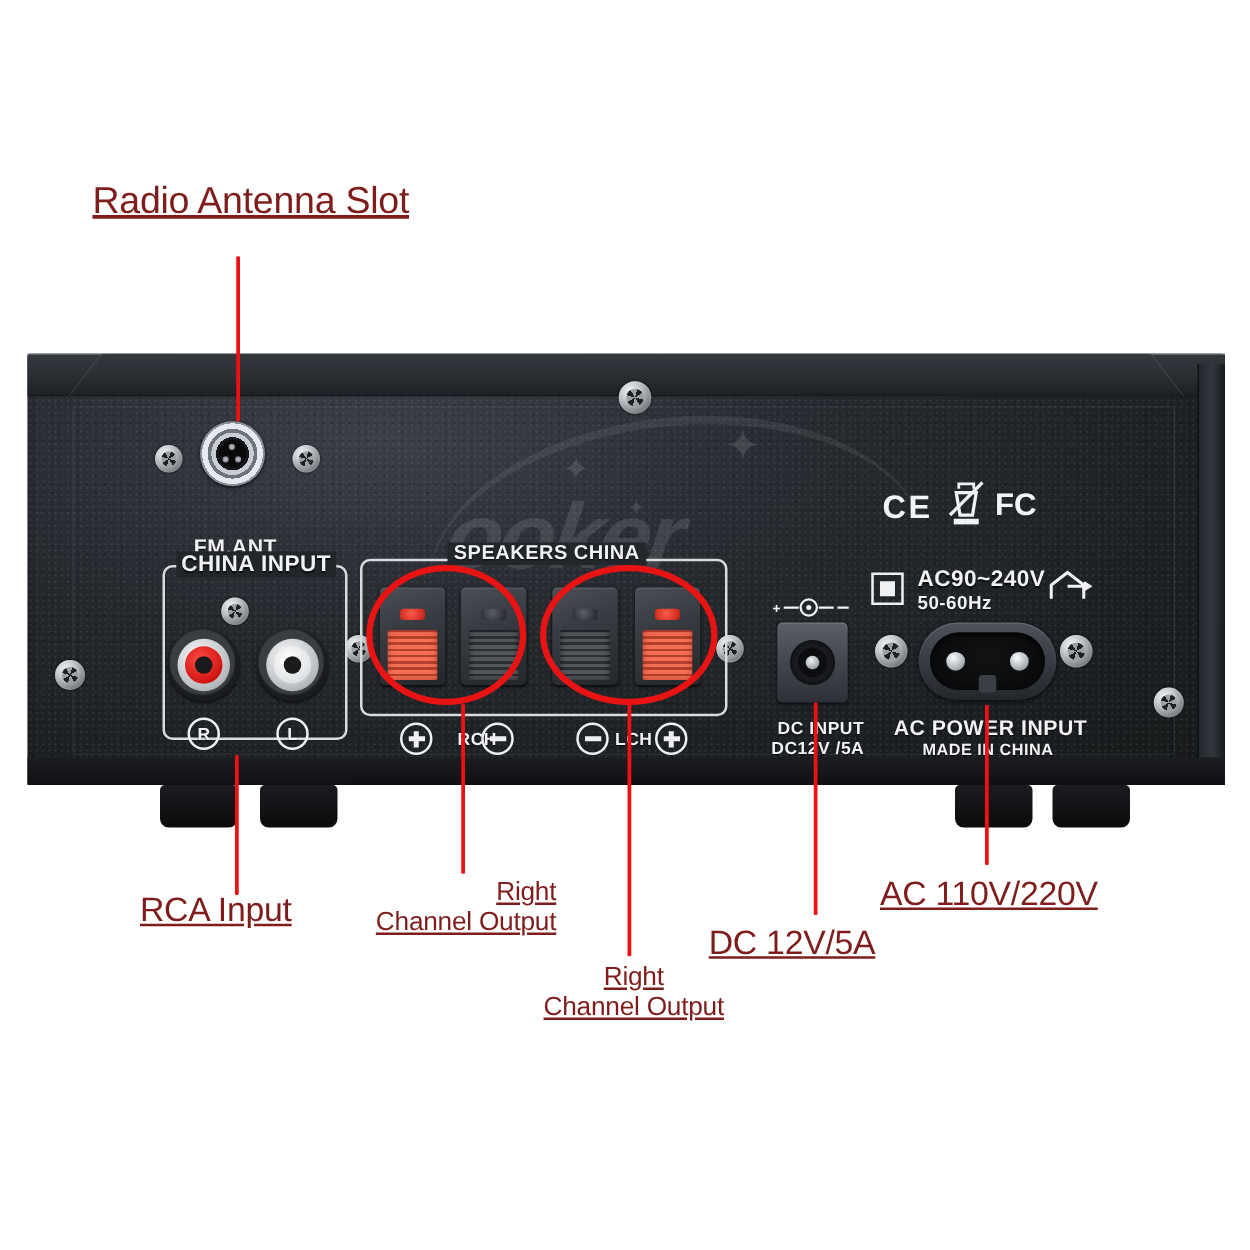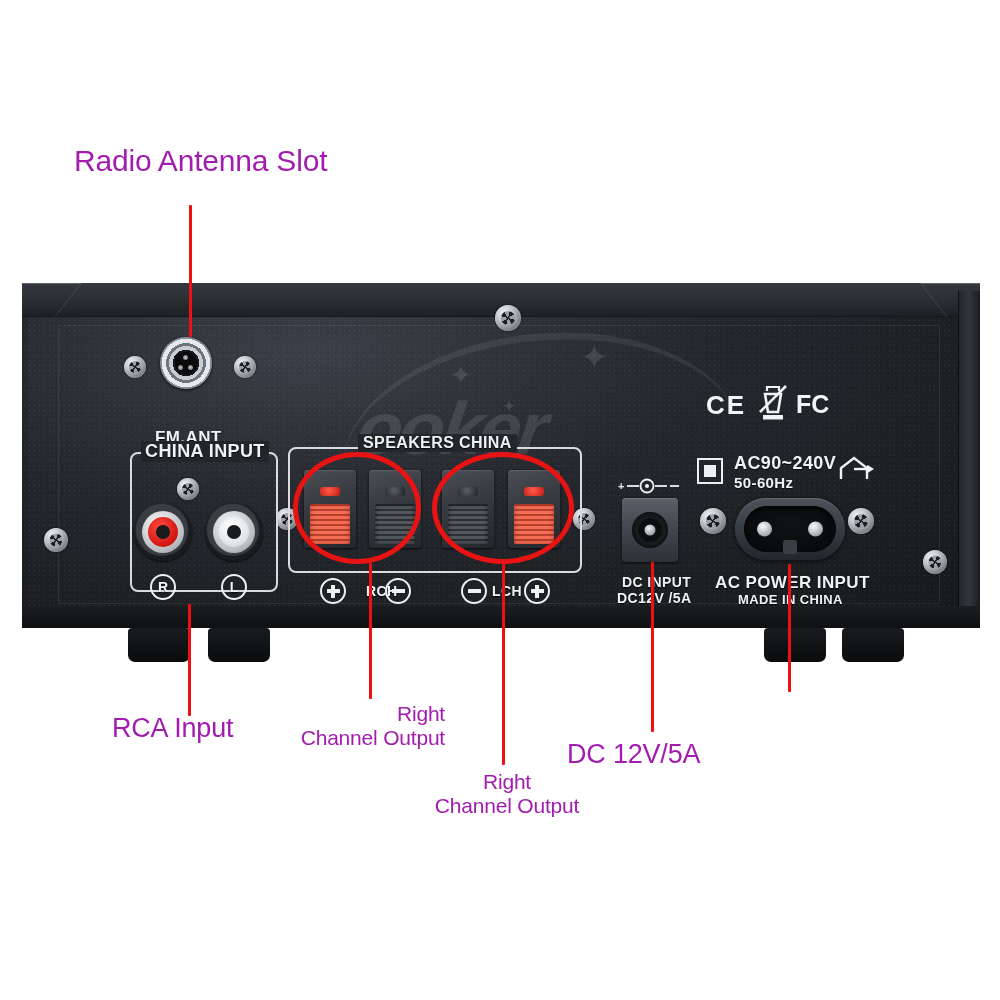--- a/index.html
+++ b/index.html
@@ -8,24 +8,25 @@
     background:#ffffff;
     font-family:"Liberation Sans", sans-serif;
     position:relative;
     overflow:hidden;
   }
   #stage { position:absolute; left:0; top:0; width:1000px; height:1000px; }
 
   
   .callout {
     position:absolute;
-    color:#a21caf;
+    color:#7f1d1d;
     white-space:nowrap;
     line-height:1.12;
     letter-spacing:-0.2px;
+    text-decoration:underline;
   }
   .callout.big  { font-size:30px; }
   .callout.med  { font-size:27px; }
   .callout.small{ font-size:21px; text-align:center; }
 
   
   .lead {
     position:absolute;
     background:#ee1111;
     width:3px;
@@ -461,14 +462,15 @@
     <div>Channel Output</div>
   </div>
 
   <div class="callout small" style="left:422px; top:770px; width:170px;">
     <div>Right</div>
     <div>Channel Output</div>
   </div>
 
   <div class="callout med" style="left:567px; top:739px;">DC 12V/5A</div>
 
+  <div class="callout med" style="left:704px; top:700px;">AC 110V/220V</div>
 
 </div>
 
 </body></html>

